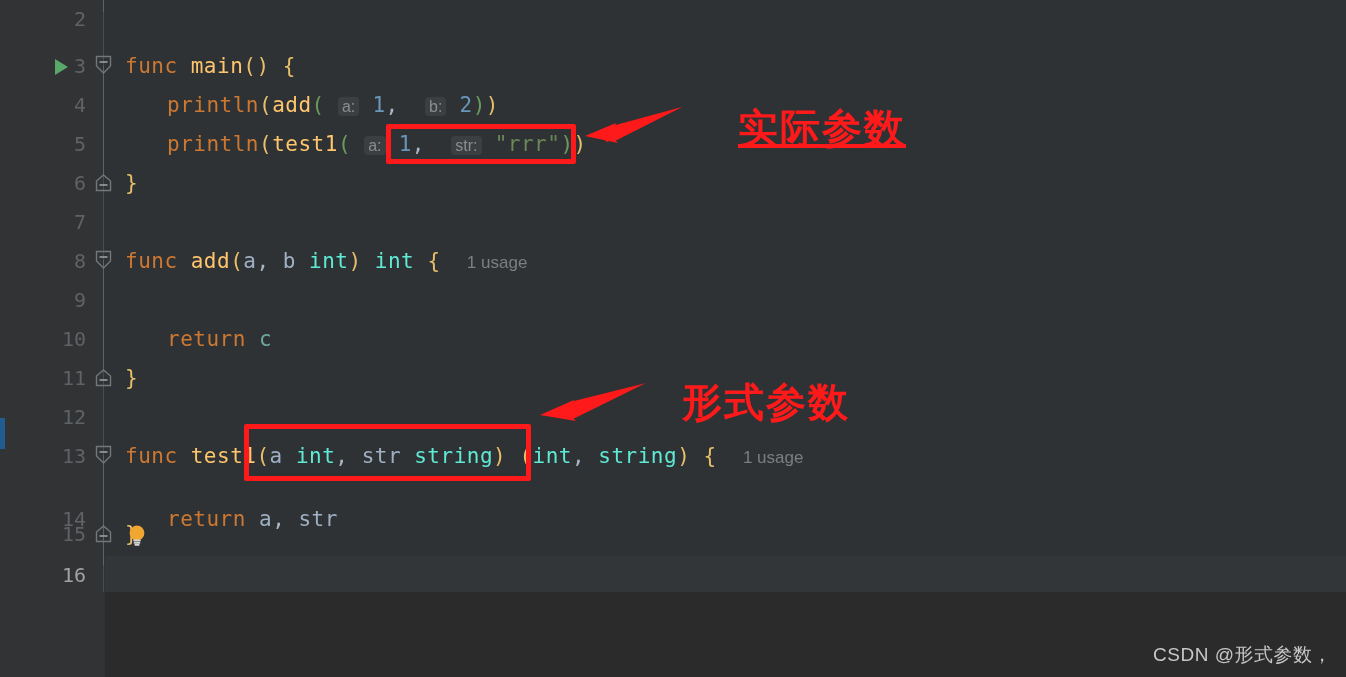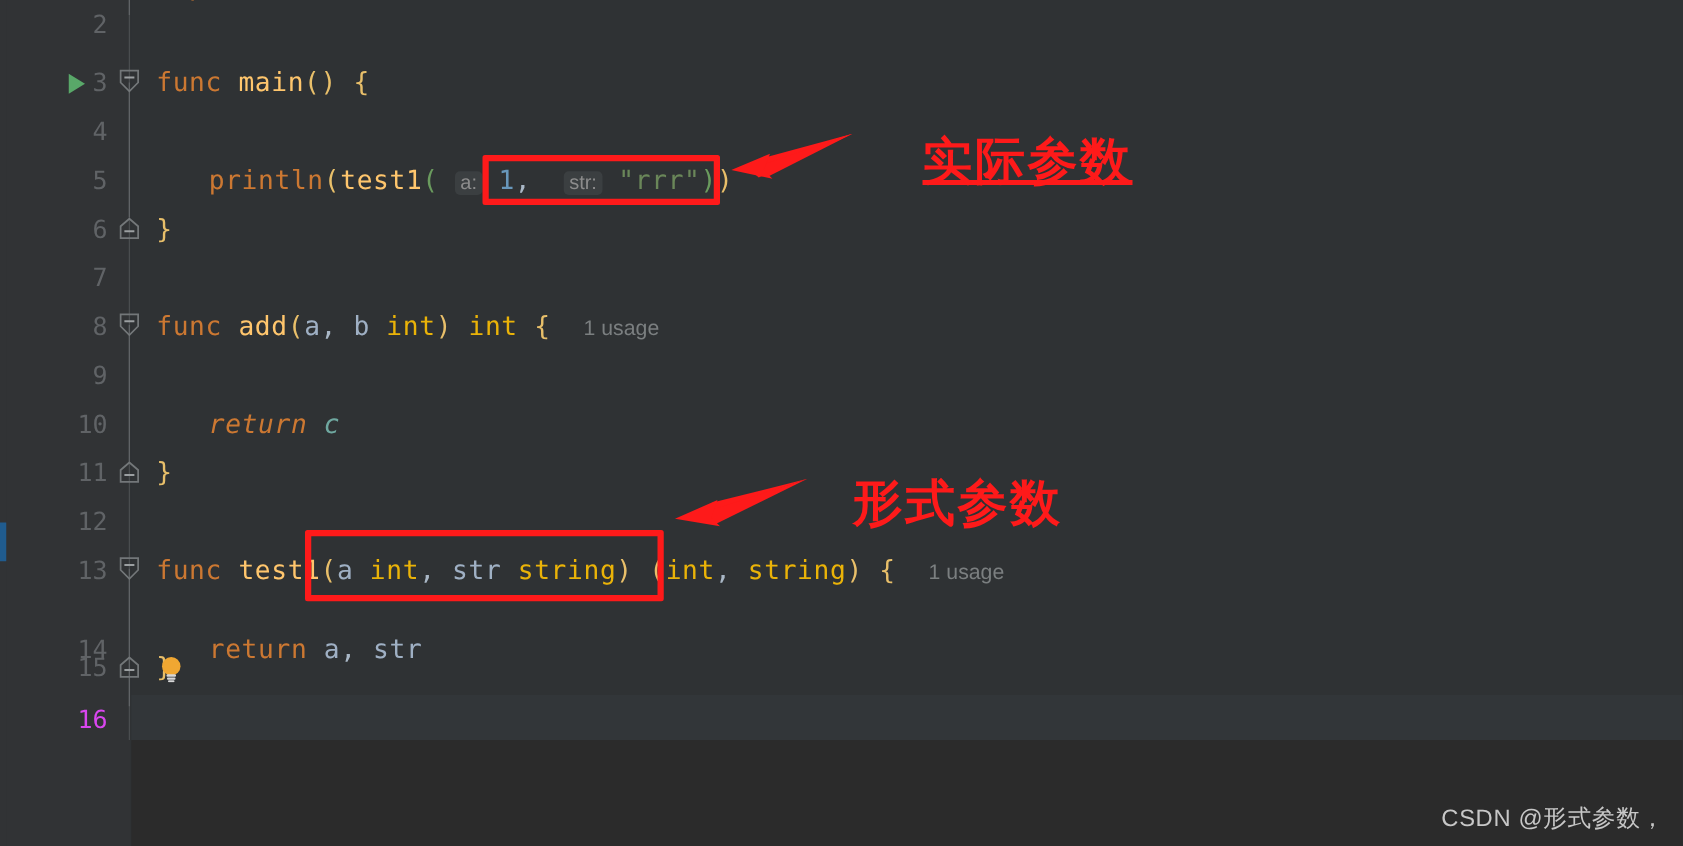--- a/index.html
+++ b/index.html
@@ -86,36 +86,36 @@
   .lineno {
     position: absolute;
     left: 0;
     width: 86px;
     text-align: right;
     color: #606366;
     font-size: 20px;
     font-family: "DejaVu Sans Mono", "Liberation Mono", monospace;
     line-height: 39px;
   }
-  .lineno.active { color: #d946ef; }
+  .lineno.active { color: #a3a3a3; }
 
   .code {
     position: absolute;
     left: 125px;
     white-space: pre;
     font-size: 21px;
     font-family: "DejaVu Sans Mono", "Liberation Mono", monospace;
     letter-spacing: 0.5px;
     line-height: 39px;
   }
 
   
   .kw      { color: #cc7832; }   
   .fn      { color: #ffc66d; }   
-  .type    { color: #eab308; }
+  .type    { color: #5eead4; }
   .punct   { color: #a9b7c6; }
   .paren   { color: #e8bf6a; }
   .parenG  { color: #6a9b5e; }
   .num     { color: #6897bb; }
   .str     { color: #6a8759; }
   .param   { color: #9fb0c4; }
   .local   { color: #6fa8a0; }
   .usage   { color: #7b7f80; font-family: "Liberation Sans", sans-serif; font-size: 17px; letter-spacing: 0; }
   .hint {
     color: #8c8c8c;
@@ -220,20 +220,21 @@
     <div class="run-icon" style="top:12px;"></div>
     <svg class="fold-icon" style="top:8px;" viewBox="0 0 17 20">
       <path d="M1.5 1.5 H15.5 V11 L8.5 18 L1.5 11 Z" fill="none" stroke="#737779" stroke-width="1.4"></path>
       <line x1="4.5" y1="7" x2="12.5" y2="7" stroke="#9b9fa1" stroke-width="1.6"></line>
     </svg>
     <div class="code"><span class="kw">func </span><span class="fn">main</span><span class="paren">(</span><span class="paren">)</span> <span class="paren">{</span></div>
   </div>
 
   <div class="row" style="top:86px;">
     <div class="lineno">4</div>
+    <div class="code" style="left:167px;"><span class="kw">println</span><span class="paren">(</span><span class="fn">add</span><span class="parenG">(</span> <span class="hint">a:</span> <span class="num">1</span><span class="punct">,</span>  <span class="hint">b:</span> <span class="num">2</span><span class="parenG">)</span><span class="paren">)</span></div>
   </div>
 
   <div class="row" style="top:125px;">
     <div class="lineno">5</div>
     <div class="code" style="left:167px;"><span class="kw">println</span><span class="paren">(</span><span class="fn">test1</span><span class="parenG">(</span> <span class="hint">a:</span> <span class="num">1</span><span class="punct">,</span>  <span class="hint">str:</span> <span class="str">"rrr"</span><span class="parenG">)</span><span class="paren">)</span></div>
   </div>
 
   <div class="row" style="top:164px;">
     <div class="lineno">6</div>
     <svg class="fold-icon" style="top:10px;height:18px;" viewBox="0 0 17 18">
@@ -255,21 +256,21 @@
     </svg>
     <div class="code"><span class="kw">func </span><span class="fn">add</span><span class="paren">(</span><span class="param">a</span><span class="punct">, </span><span class="param">b </span><span class="type">int</span><span class="paren">)</span> <span class="type">int</span> <span class="paren">{</span>  <span class="usage">1 usage</span></div>
   </div>
 
   <div class="row" style="top:281px;">
     <div class="lineno">9</div>
   </div>
 
   <div class="row" style="top:320px;">
     <div class="lineno">10</div>
-    <div class="code" style="left:167px;font-style:italic;"><span class="kw">return </span><span class="local">c</span></div>
+    <div class="code" style="left:167px;"><span class="kw">return </span><span class="local">c</span></div>
   </div>
 
   <div class="row" style="top:359px;">
     <div class="lineno">11</div>
     <svg class="fold-icon" style="top:10px;height:18px;" viewBox="0 0 17 18">
       <path d="M1.5 16.5 H15.5 V7 L8.5 1 L1.5 7 Z" fill="none" stroke="#737779" stroke-width="1.4"></path>
       <line x1="4.5" y1="11" x2="12.5" y2="11" stroke="#9b9fa1" stroke-width="1.6"></line>
     </svg>
     <div class="code"><span class="paren">}</span></div>
   </div>

